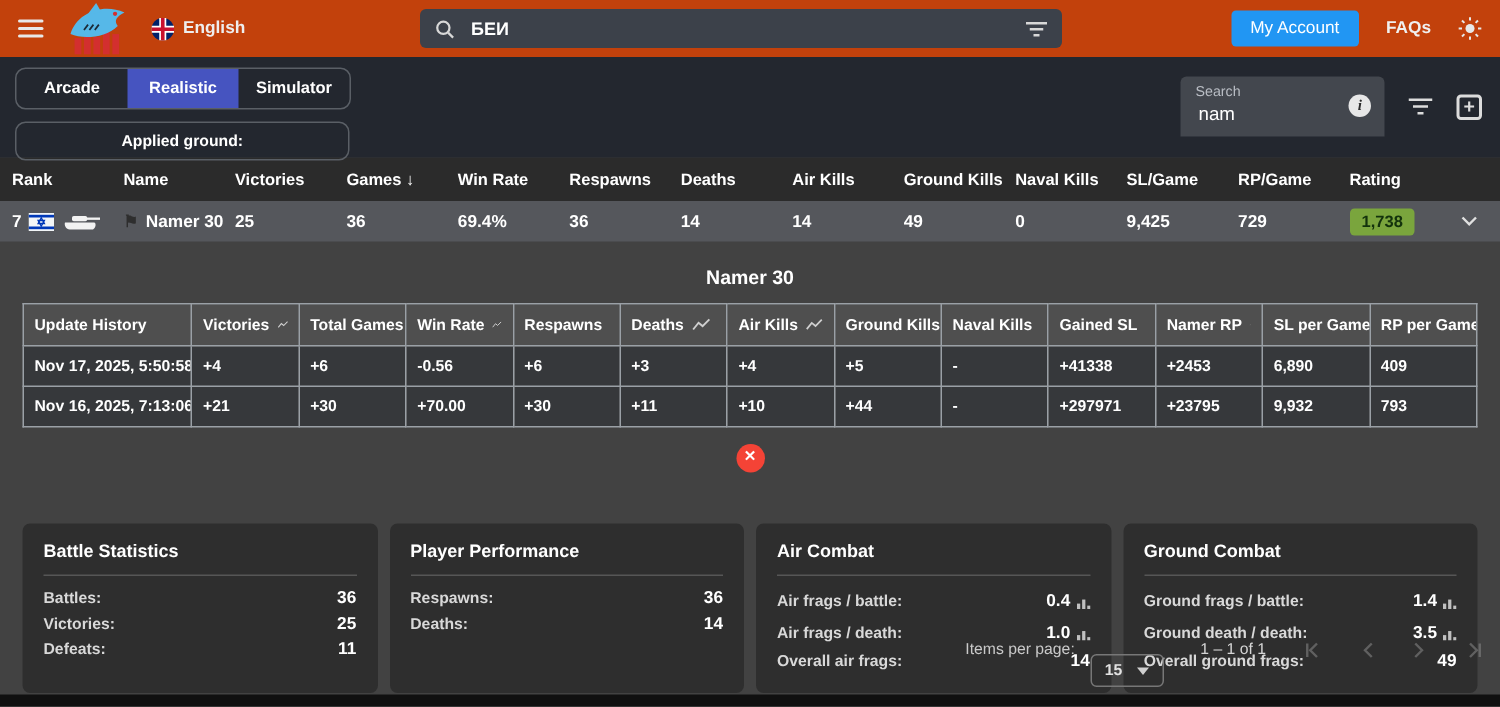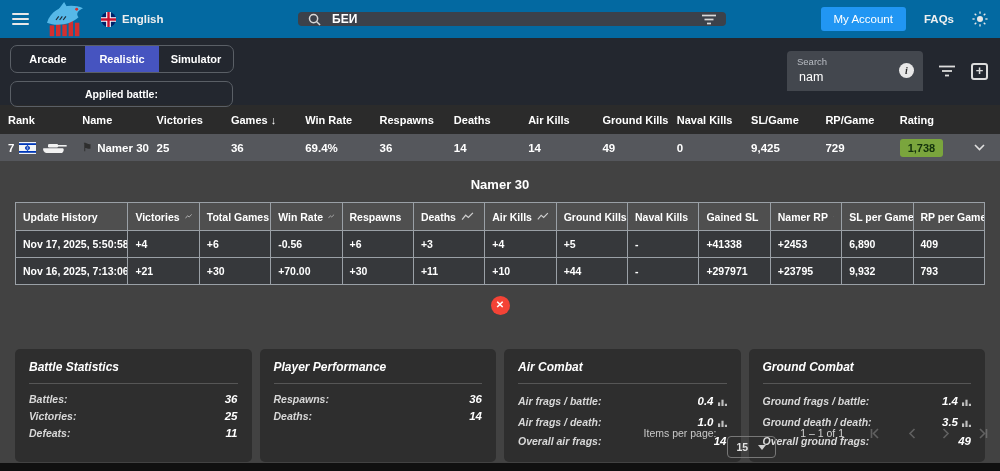--- a/index.html
+++ b/index.html
@@ -3,26 +3,26 @@
 <meta charset="utf-8">
 <style>
   * { box-sizing: border-box; }
   html,body { margin:0; padding:0; }
   body {
     width:1000px; height:471px; overflow:hidden; position:relative;
     background:#424242; color:#fff;
     font-family:"Liberation Sans", sans-serif;
   }
   
-  .topbar { height:38px; background:#0369a1; display:flex; align-items:center; padding:0 12px; gap:12px; position:relative; }
+  .topbar { height:38px; background:#c2410c; display:flex; align-items:center; padding:0 12px; gap:12px; position:relative; }
   .hamburger { width:17px; display:flex; flex-direction:column; gap:3px; cursor:pointer; }
   .hamburger div { height:2px; background:#e8e8e8; border-radius:1px; }
   .logo { width:48px; height:36px; margin-top:1px; }
   .lang { display:flex; align-items:center; gap:6px; font-size:11.5px; font-weight:bold; color:#eee; cursor:pointer; }
-  .topsearch { position:absolute; left:298px; width:428px; height:14px; background:#3c414a; border-radius:4px;
+  .topsearch { position:absolute; left:280px; width:428px; height:26px; background:#3c414a; border-radius:4px;
                display:flex; align-items:center; padding:0 10px; gap:9px; }
   .topsearch input { background:transparent; border:none; outline:none; color:#fff; font-size:12px; font-weight:bold; flex:1;
                      font-family:"Liberation Sans", sans-serif; }
   .topbar-right { margin-left:auto; display:flex; align-items:center; gap:18px; }
   .btn-account { background:#2196f3; color:#fff; border:none; border-radius:3px; font-size:11.5px; font-weight:normal;
                  padding:6px 13px; cursor:pointer; font-family:"Liberation Sans", sans-serif; }
   .faqs { font-size:11.5px; font-weight:bold; color:#f0f0f0; cursor:pointer; }
   
   .subbar { height:67px; background:#23272f; padding:7px 10px; position:relative; }
   .tabs { display:inline-flex; border:1px solid #5a5f66; border-radius:7px; overflow:hidden; background:#23272f; }
@@ -55,21 +55,21 @@
   table.detail { border-collapse:collapse; margin:8px 15px; width:970px; table-layout:fixed; font-size:10.5px; }
   table.detail th, table.detail td { border:1px solid #9aa0a6; padding:0 7px; height:27px; text-align:left;
                                      font-weight:bold; overflow:hidden; white-space:nowrap; }
   table.detail th { background:#4f4f4f; height:28px; cursor:pointer; }
   table.detail td { background:#36383b; }
   table.detail th .thwrap { display:flex; align-items:center; gap:5px; }
   .close-row { text-align:center; margin-top:9px; }
   .close-btn { width:19px; height:19px; border-radius:50%; background:#f44336; color:#fff; border:none;
                font-size:10px; font-weight:bold; line-height:18px; padding:0; cursor:pointer; }
   
-  .cards { display:grid; grid-template-columns:repeat(4,1fr); gap:8px; margin:34px 15px 12px;font-style:italic; }
+  .cards { display:grid; grid-template-columns:repeat(4,1fr); gap:8px; margin:34px 15px 12px; }
   .card { background:#2e2e2e; border-radius:5px; padding:11px 14px 12px; }
   .card h4 { margin:0 0 7px; font-size:12px; font-weight:bold; color:#fff; border-bottom:1px solid #565656; padding-bottom:9px; }
   .crow { display:flex; justify-content:space-between; align-items:center; font-size:10.5px; font-weight:bold;
           color:#d8d8d8; line-height:17px; }
   .crow .cval { color:#fff; font-size:11.5px; display:flex; align-items:center; gap:4px; }
   
   .paginator { position:absolute; right:12px; bottom:13px; display:flex; align-items:center; font-size:10.5px; color:#c9c9c9; }
   .pp-select { border:1px solid #777; border-radius:4px; padding:4px 9px; display:flex; gap:10px; align-items:center;
                color:#e2e2e2; margin-left:10px; cursor:pointer; font-weight:bold;margin-top:28px; }
   .caret-down { width:0; height:0; border-left:4px solid transparent; border-right:4px solid transparent; border-top:5px solid #cfcfcf; }
@@ -141,21 +141,21 @@
     </span>
   </div>
 </header>
 
 <div class="subbar">
   <div class="tabs">
     <div class="tab">Arcade</div>
     <div class="tab active">Realistic</div>
     <div class="tab">Simulator</div>
   </div>
-  <div class="applied">Applied battle:</div>
+  <div class="applied">Applied ground:</div>
   <div class="subbar-right">
     <div class="searchfield">
       <span class="lbl">Search</span>
       <input type="text" value="nam" style="">
       <span class="info-badge">i</span>
     </div>
     <span class="icon-btn">
       <svg width="16" height="12" viewBox="0 0 16 12">
         <line x1="0" y1="1.5" x2="16" y2="1.5" stroke="#dcdcdc" stroke-width="1.8"></line>
         <line x1="3" y1="6" x2="13" y2="6" stroke="#dcdcdc" stroke-width="1.8"></line>

